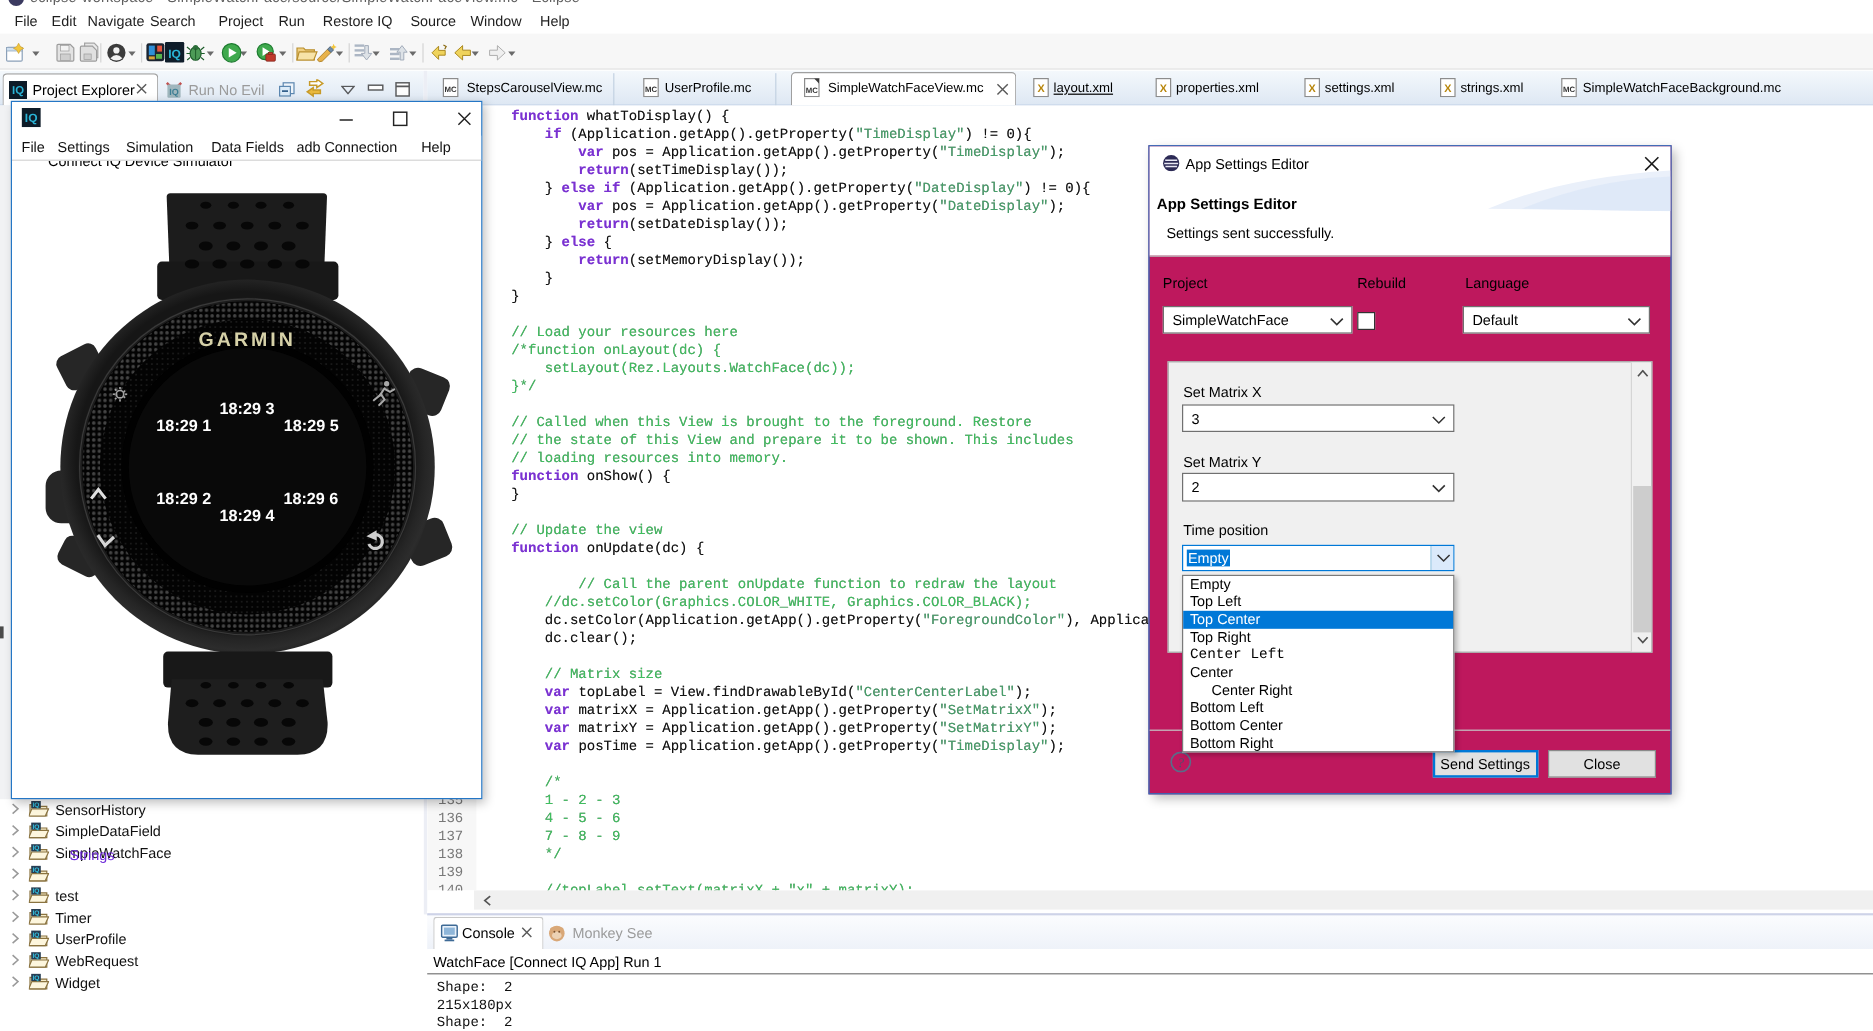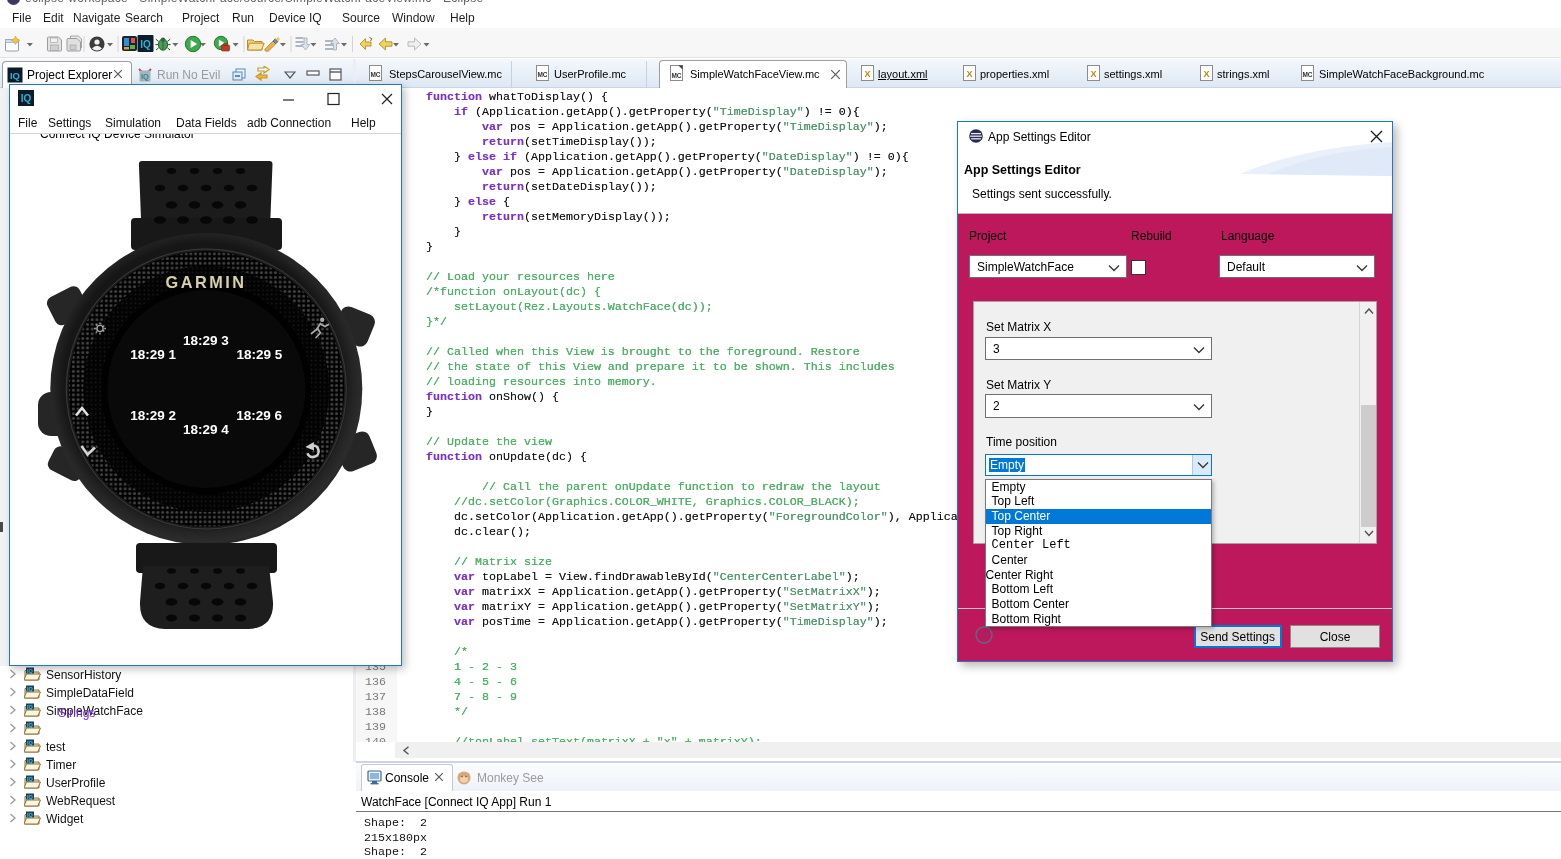--- a/index.html
+++ b/index.html
@@ -17,21 +17,21 @@
   <div class="abs" style="left:25px;top:-9px;font-size:12px;letter-spacing:0.25px;color:#5f5f5f;">eclipse-workspace - SimpleWatchFace/source/SimpleWatchFaceView.mc - Eclipse</div>
 </div>
 
 <div class="abs" id="menubar" style="left:0;top:8px;width:1561px;height:20px;background:#fff;font-size:12px;color:#1e1e1e;">
   <span class="abs" style="left:12px;top:3px;">File</span>
   <span class="abs" style="left:43px;top:3px;">Edit</span>
   <span class="abs" style="left:73px;top:3px;">Navigate</span>
   <span class="abs" style="left:125px;top:3px;">Search</span>
   <span class="abs" style="left:182px;top:3px;">Project</span>
   <span class="abs" style="left:232px;top:3px;">Run</span>
-  <span class="abs" style="left:269px;top:3px;">Device IQ</span>
+  <span class="abs" style="left:269px;top:3px;">Restore IQ</span>
   <span class="abs" style="left:342px;top:3px;">Source</span>
   <span class="abs" style="left:392px;top:3px;">Window</span>
   <span class="abs" style="left:450px;top:3px;">Help</span>
 </div>
 
 <div class="abs" id="toolbar" style="left:0;top:28px;width:1561px;height:30px;background:#f7f7f7;border-bottom:1px solid #e3e3e3;">
   <svg class="abs" style="left:0;top:5px;" width="450" height="22" viewBox="0 0 450 22">
     <g fill="#6a6a6a" id="carets">
       <path d="M26.9 10 l6 0 -3 3.6z"></path>
       <path d="M107 10 l6 0 -3 3.6z"></path>
@@ -647,18 +647,18 @@
   <button class="abs" style="left:235.6px;top:503px;width:88px;height:23px;background:#e1e1e1;border:2px solid #0078d7;font-size:12px;font-family:'Liberation Sans';">Send Settings</button>
   <button class="abs" style="left:332px;top:503px;width:90px;height:23px;background:#e1e1e1;border:1px solid #8a8a8a;font-size:12px;font-family:'Liberation Sans';">Close</button>
 
   <div class="abs" style="left:26.6px;top:356.6px;width:227px;height:148px;background:#fff;border:1px solid #7a7a7a;box-shadow:2px 2px 4px rgba(0,0,0,0.25);z-index:5;">
     <div style="height:14.7px;padding-left:6px;">Empty</div>
     <div style="height:14.7px;padding-left:6px;">Top Left</div>
     <div style="height:14.7px;padding-left:6px;background:#0078d7;color:#fff;">Top Center</div>
     <div style="height:14.7px;padding-left:6px;">Top Right</div>
     <div style="height:14.7px;padding-left:6px;font-family:Liberation Mono, monospace;">Center Left</div>
     <div style="height:14.7px;padding-left:6px;">Center</div>
-    <div style="height:14.7px;padding-left:0;">Center Right</div>
+    <div style="height:14.7px;padding-left:24px;">Center Right</div>
     <div style="height:14.7px;padding-left:6px;">Bottom Left</div>
     <div style="height:14.7px;padding-left:6px;">Bottom Center</div>
     <div style="height:14.7px;padding-left:6px;">Bottom Right</div>
   </div>
 </div>
 
 </body></html>

